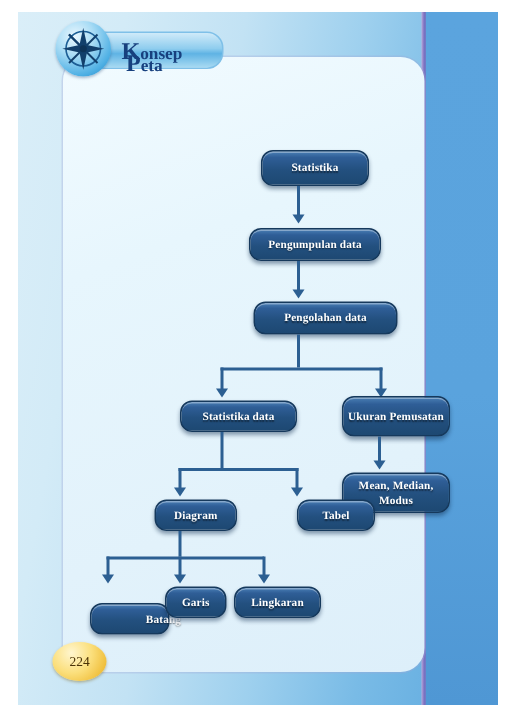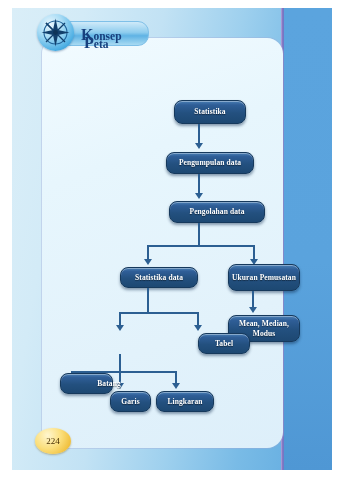--- a/index.html
+++ b/index.html
@@ -237,32 +237,33 @@
 
     <div class="node two-line" style="left:205px; top:307px; width:72px; height:27px;">Mean, Median, Modus</div>
 
     <div class="vline" style="left:135px; top:280px; height:24px;"></div>
     <div class="hline" style="left:107px; top:304px; width:80px;"></div>
     <div class="vline" style="left:107px; top:304px; height:15px;"></div>
     <div class="vline" style="left:185px; top:304px; height:15px;"></div>
     <div class="arrow" style="left:104px; top:317px;"></div>
     <div class="arrow" style="left:182px; top:317px;"></div>
 
+    <div class="node" style="left:80px; top:325px; width:55px; height:21px;">Diagram</div>
     <div class="node" style="left:175px; top:325px; width:52px; height:21px;">Tabel</div>
 
     <div class="vline" style="left:107px; top:346px; height:17px;"></div>
     <div class="hline" style="left:59px; top:363px; width:105px;"></div>
     <div class="vline" style="left:59px; top:363px; height:14px;"></div>
     <div class="vline" style="left:107px; top:363px; height:14px;"></div>
     <div class="vline" style="left:163px; top:363px; height:14px;"></div>
     <div class="arrow" style="left:56px; top:375px;"></div>
     <div class="arrow" style="left:104px; top:375px;"></div>
     <div class="arrow" style="left:160px; top:375px;"></div>
 
-    <div class="node" style="left:37px; top:365px; width:45px; height:21px;padding-left:48px;">Batang</div>
+    <div class="node" style="left:37px; top:394px; width:45px; height:21px;padding-left:48px;">Batang</div>
     <div class="node" style="left:87px; top:383px; width:41px; height:21px;">Garis</div>
     <div class="node" style="left:133px; top:383px; width:58px; height:21px;">Lingkaran</div>
 
   </div>
 
   <div id="page-number">224</div>
 
 </div>
 
 </body></html>

